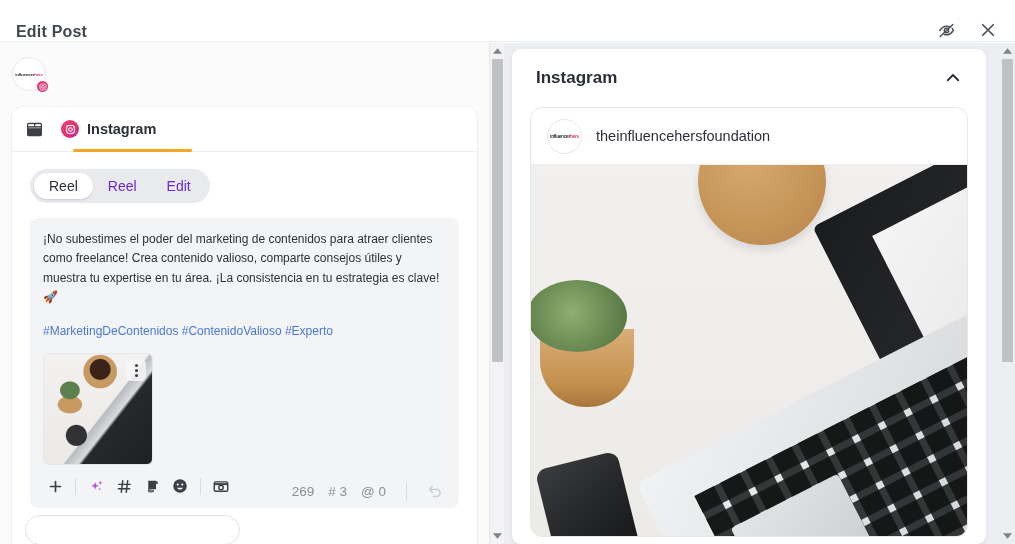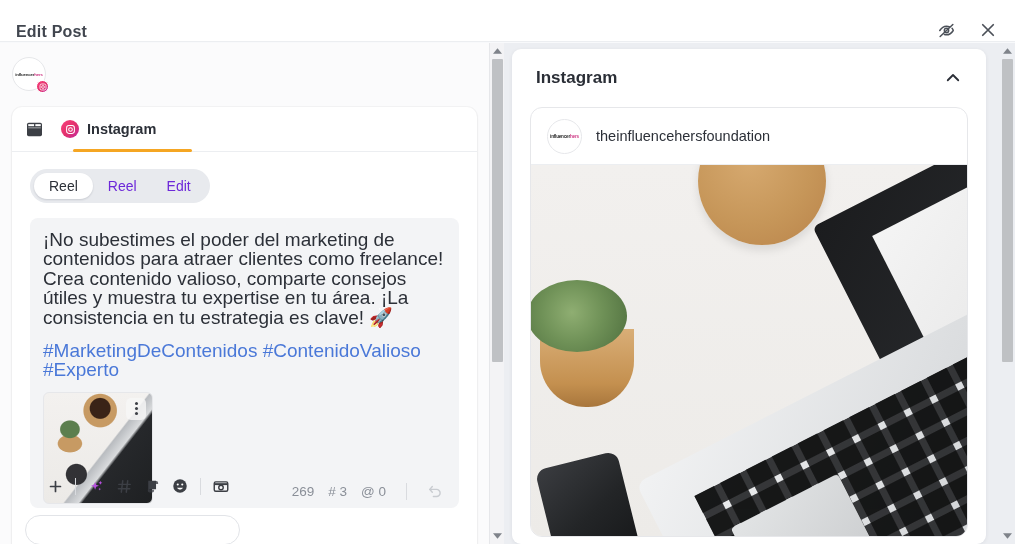--- a/index.html
+++ b/index.html
@@ -121,21 +121,21 @@
 
   .editor {
     margin: 15px 18px 0 18px;
     background: #f3f4f6;
     border-radius: 8px;
     padding: 12px 13px 10px 13px;
     height: 290px;
     position: relative;
   }
   .editor-text {
-    font-size: 19px; line-height: 19.4px; color: #2c3038;
+    font-size: 12px; line-height: 19.4px; color: #2c3038;
     white-space: pre-wrap; word-wrap: break-word;
   }
   .tags { color: #4a78d8; margin-top: 14px; }
 
   .thumb {
     margin-top: 12px;
     width: 110px; height: 112px;
     border-radius: 6px;
     position: relative; overflow: hidden;
     border: 1px solid #e6e7ea;

